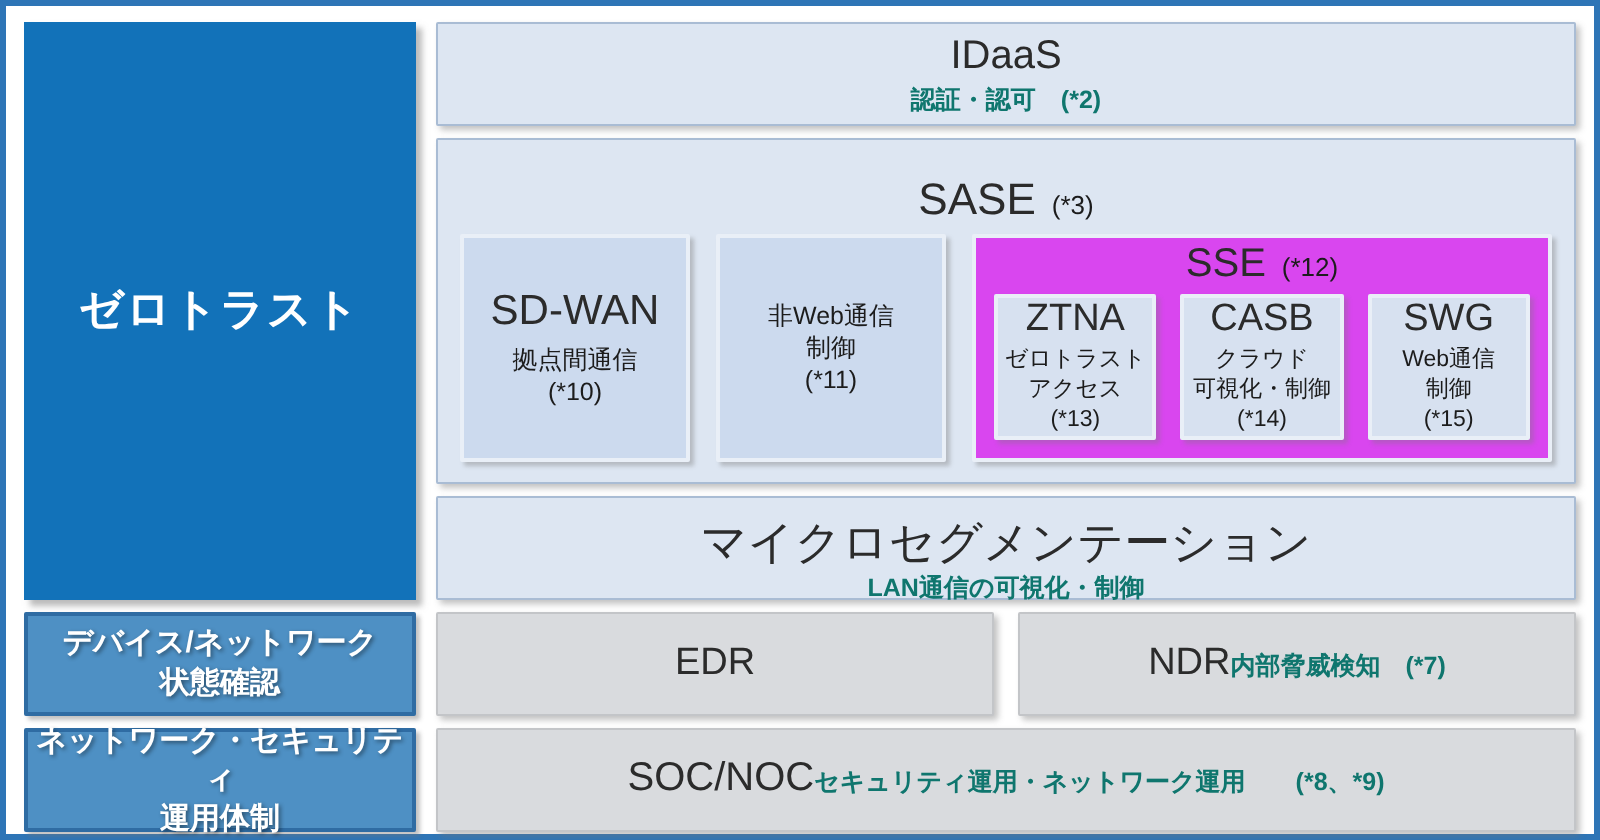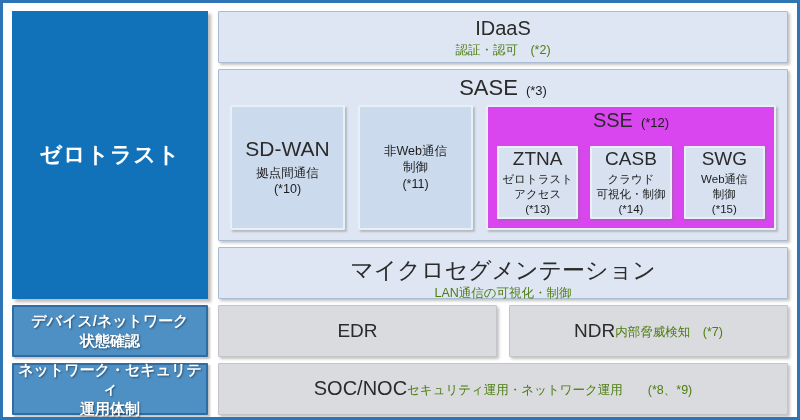--- a/index.html
+++ b/index.html
@@ -8,34 +8,34 @@
   .grid{display:grid;width:100%;height:100%;grid-template-columns:196px 1fr;grid-template-rows:52px 1fr 52px 52px 52px;gap:6px 10px;}
 
   .zero-trust{grid-column:1;grid-row:1/4;background:#1272b9;color:#ffffff;display:flex;align-items:center;justify-content:center;font-size:22px;font-weight:bold;letter-spacing:1px;box-shadow:3px 3px 3px rgba(120,120,120,.5);}
 
   .left-label{background:#4e90c4;border:2px solid #2f6ca3;box-shadow:2px 2px 2px rgba(120,120,120,.45);color:#ffffff;font-weight:bold;font-size:15px;line-height:1.3;display:flex;flex-direction:column;align-items:center;justify-content:center;text-align:center;text-shadow:1px 1px 2px rgba(0,0,0,.45);border-radius:1px;}
 
   .box-blue{background:#dde6f2;border:1px solid #a9bcd4;box-shadow:2px 2px 3px rgba(120,120,120,.45);display:flex;flex-direction:column;align-items:center;justify-content:center;text-align:center;border-radius:1px;}
   .box-gray{background:#d9dbde;border:1px solid #c3c5c8;box-shadow:2px 2px 3px rgba(120,120,120,.45);display:flex;flex-direction:row;align-items:center;justify-content:center;text-align:center;border-radius:1px;}
 
   .box-title{font-size:20px;color:#2b2b2b;line-height:1.15;}
-  .box-sub{font-size:12.5px;color:#4d7c0f;margin-top:3px;line-height:1.2;}
+  .box-sub{font-size:12.5px;color:#0f766e;margin-top:3px;line-height:1.2;font-weight:bold;}
 
   .sase{grid-column:2;grid-row:2;justify-content:flex-start;padding:3px 11px 10px;box-sizing:border-box;}
-  .sase-title{font-size:22px;color:#2b2b2b;margin-top:2px;}
+  .sase-title{font-size:22px;color:#2b2b2b;margin-top:14px;}
   .ref{font-size:13px;color:#1c1c1c;margin-left:8px;}
   .sase-row{display:flex;width:100%;flex:1;gap:13px;margin-top:4px;}
 
   .mini{width:115px;box-sizing:border-box;background:#ccdaee;border:2px solid #e9eff7;box-shadow:2px 2px 2px rgba(120,120,120,.4);display:flex;flex-direction:column;align-items:center;justify-content:center;text-align:center;border-radius:1px;}
   .mini-title{font-size:21px;color:#2b2b2b;margin-bottom:4px;}
   .mini-line{font-size:12.5px;color:#1c1c1c;line-height:1.3;}
 
   .sse{flex:1;box-sizing:border-box;background:#d946ef;border:2px solid #e9eff7;box-shadow:2px 2px 2px rgba(120,120,120,.4);display:flex;flex-direction:column;padding:1px 9px 9px;border-radius:1px;}
   .sse-title{text-align:center;font-size:20px;color:#2b2b2b;margin:1px 0 3px;}
-  .sse-row{display:flex;flex:1;gap:12px;margin-top:11px;}
+  .sse-row{display:flex;flex:1;gap:12px;}
   .sse-mini{flex:1;background:#d7e1f0;border:2px solid #e9eff7;box-shadow:2px 2px 2px rgba(120,120,120,.35);display:flex;flex-direction:column;align-items:center;justify-content:center;text-align:center;border-radius:1px;}
   .sse-mini-title{font-size:19px;color:#2b2b2b;margin-bottom:2px;}
   .sse-mini-line{font-size:11.5px;color:#1c1c1c;line-height:1.3;}
 
   .edr-row{grid-column:2;grid-row:4;display:flex;gap:12px;}
   .edr-row > div{flex:1;}
   .micro{grid-column:2;grid-row:3;}
   .soc{grid-column:2;grid-row:5;}
   .idaas{grid-column:2;grid-row:1;}
   .device-label{grid-column:1;grid-row:4;}

